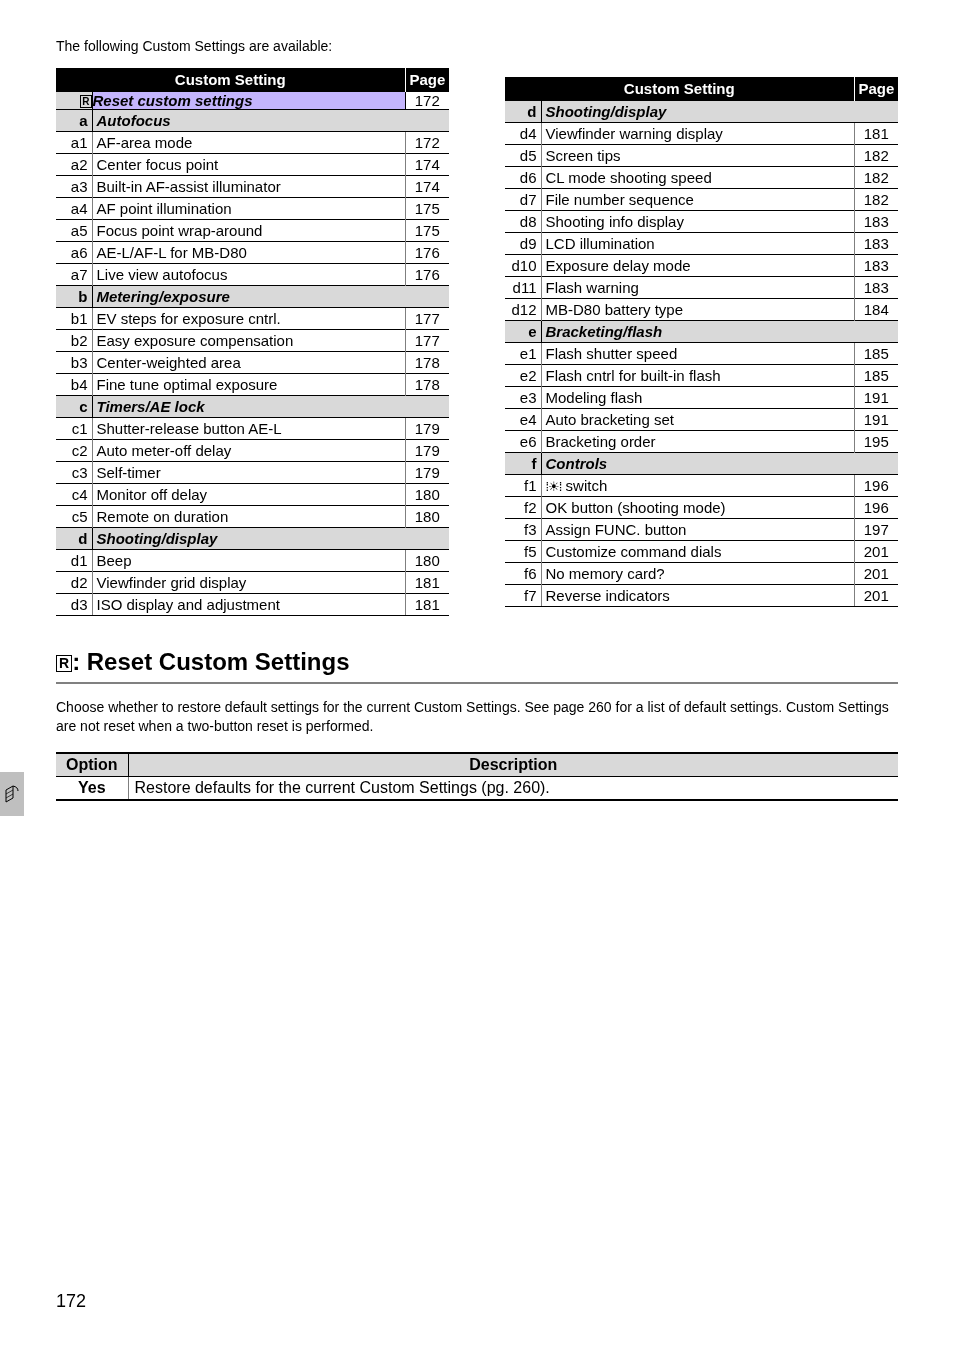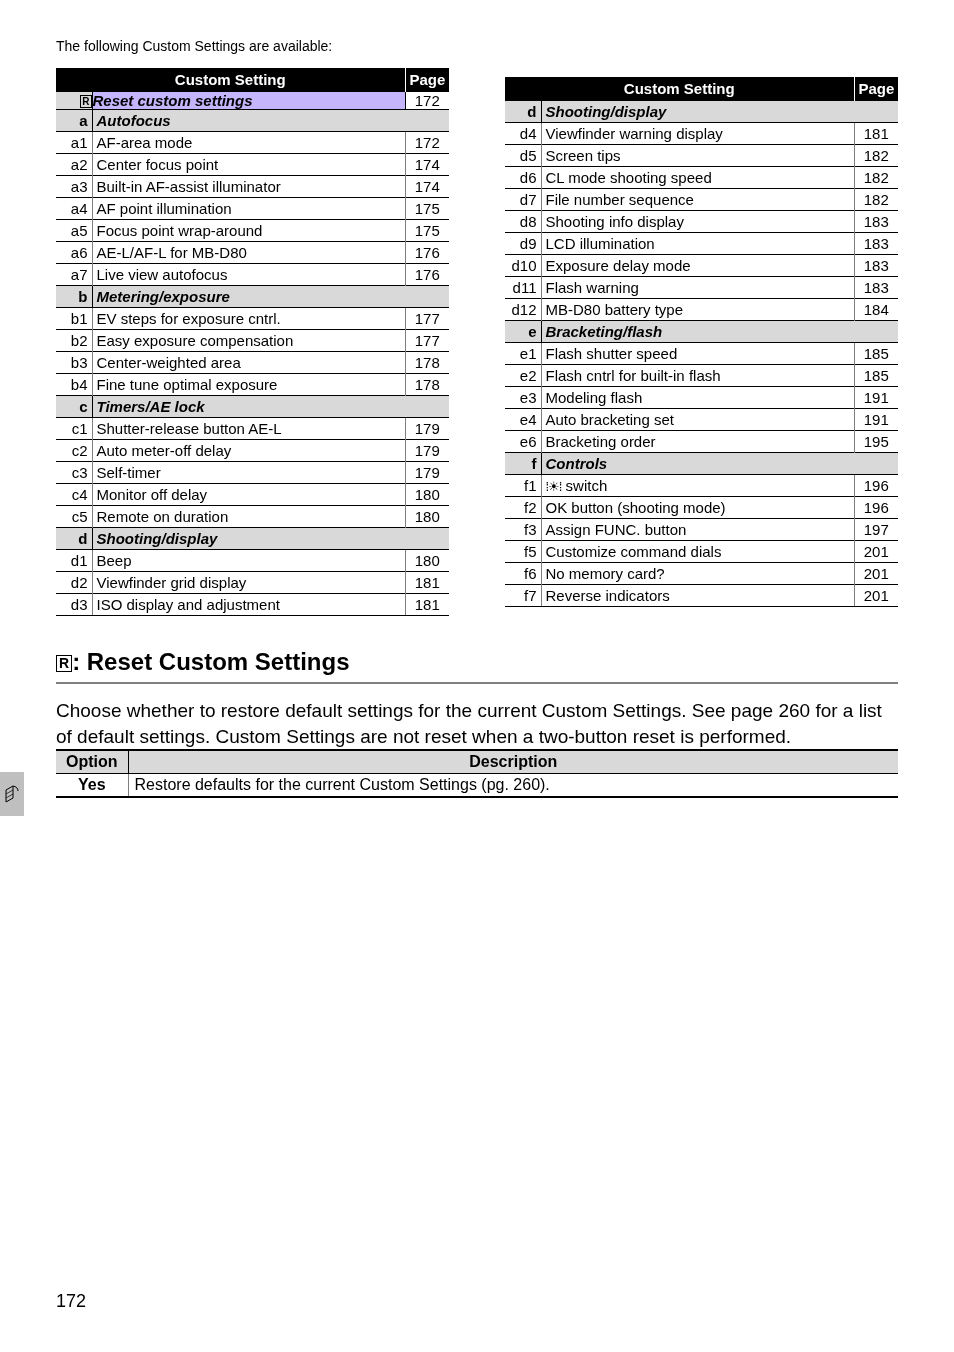--- a/index.html
+++ b/index.html
@@ -95,22 +95,23 @@
     font-weight: bold;
     margin-top: 8px;
     margin-bottom: 6px;
   }
   hr.heading-rule {
     border: none;
     border-top: 2px solid #808080;
     margin-bottom: 14px;
   }
   .body-text {
-    font-size: 19px;
+    font-size: 14px;
     line-height: 1.35;
+    margin-bottom: 16px;
   }
   table.options {
     width: 100%;
     border-collapse: collapse;
     font-size: 16px;
   }
   table.options th, table.options td {
     border-top: 1px solid #f97316;
     border-bottom: 1px solid #000;
     padding: 2px 6px;

